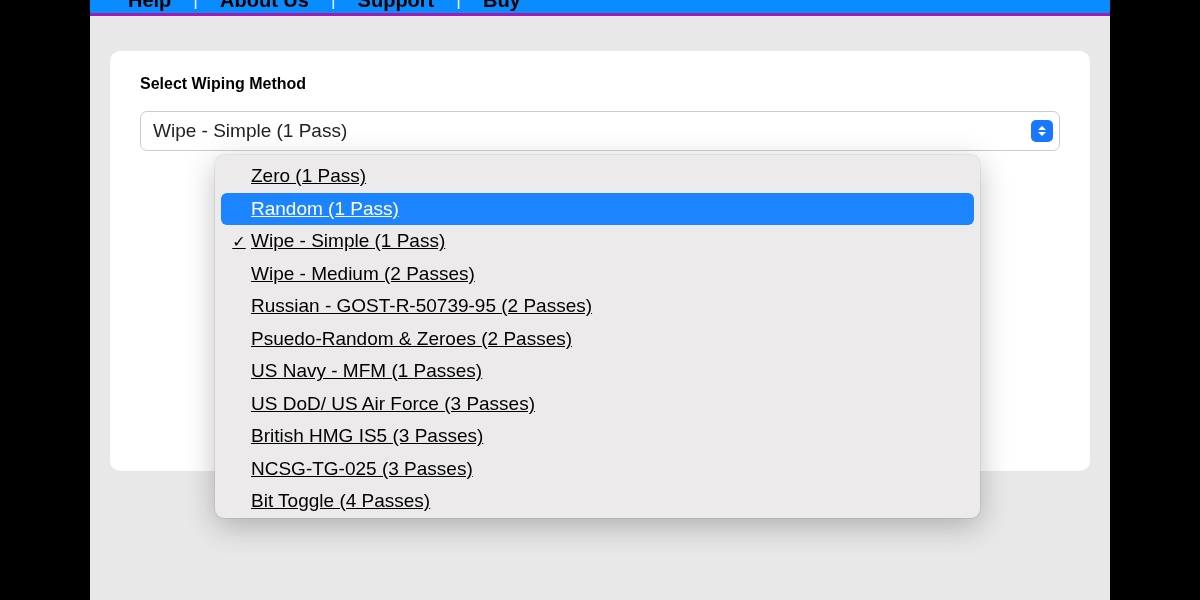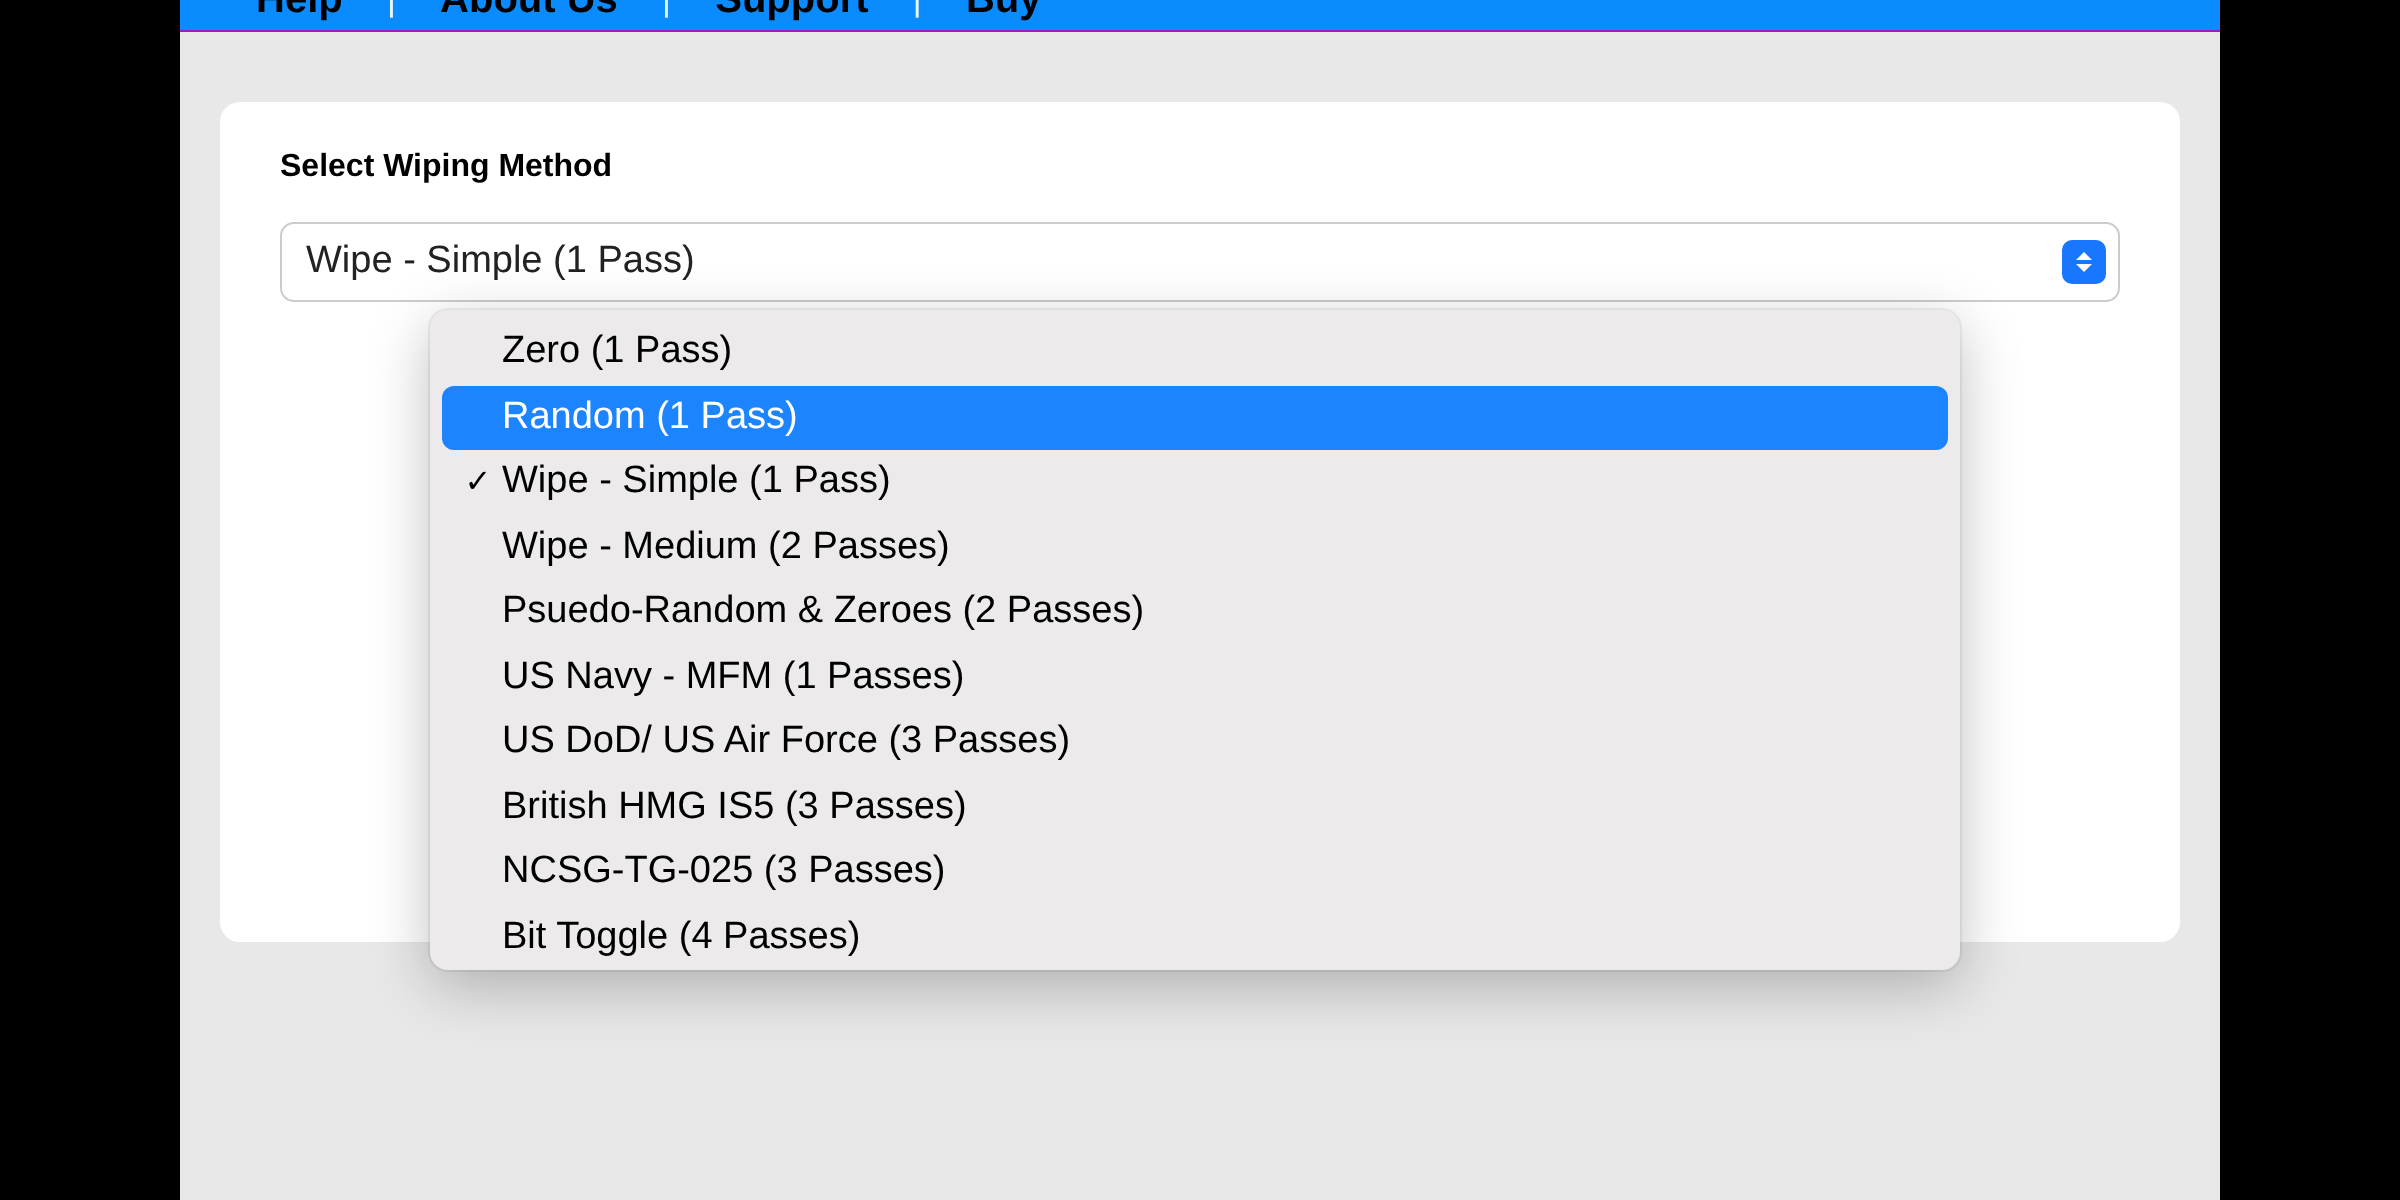--- a/index.html
+++ b/index.html
@@ -18,21 +18,21 @@
       top: 0;
       right: 90px;
       bottom: 0;
     }
     .menu-bar {
       background: #0a8cff;
       height: 16px;
       display: flex;
       align-items: flex-start;
       padding: 0 30px;
-      border-bottom: 1px solid #a21caf;
+      border-bottom: 3px solid #a21caf;
     }
     .menu-item {
       color: #000;
       font-weight: 700;
       font-size: 20px;
       padding: 0 8px;
       line-height: 1;
       position: relative;
       top: -10px;
       cursor: pointer;
@@ -110,20 +110,21 @@
     }
     .dd-item {
       display: flex;
       align-items: center;
       height: 32.5px;
       border-radius: 6px;
       padding-left: 8px;
       font-size: 19px;
       color: #000;
       cursor: pointer;
+      text-decoration: underline;
     }
     .dd-check {
       width: 20px;
       display: inline-flex;
       justify-content: center;
       align-items: center;
       font-size: 16px;
     }
     .dd-label { padding-left: 2px; }
     .dd-highlight {
@@ -171,20 +172,24 @@
       <div class="dd-item">
         <span class="dd-check">✓</span>
         <span class="dd-label">Wipe - Simple (1 Pass)</span>
       </div>
       <div class="dd-item">
         <span class="dd-check"></span>
         <span class="dd-label">Wipe - Medium (2 Passes)</span>
       </div>
       <div class="dd-item">
         <span class="dd-check"></span>
+        <span class="dd-label">Russian - GOST-R-50739-95 (2 Passes)</span>
+      </div>
+      <div class="dd-item">
+        <span class="dd-check"></span>
         <span class="dd-label">Psuedo-Random &amp; Zeroes (2 Passes)</span>
       </div>
       <div class="dd-item">
         <span class="dd-check"></span>
         <span class="dd-label">US Navy - MFM (1 Passes)</span>
       </div>
       <div class="dd-item">
         <span class="dd-check"></span>
         <span class="dd-label">US DoD/ US Air Force (3 Passes)</span>
       </div>

